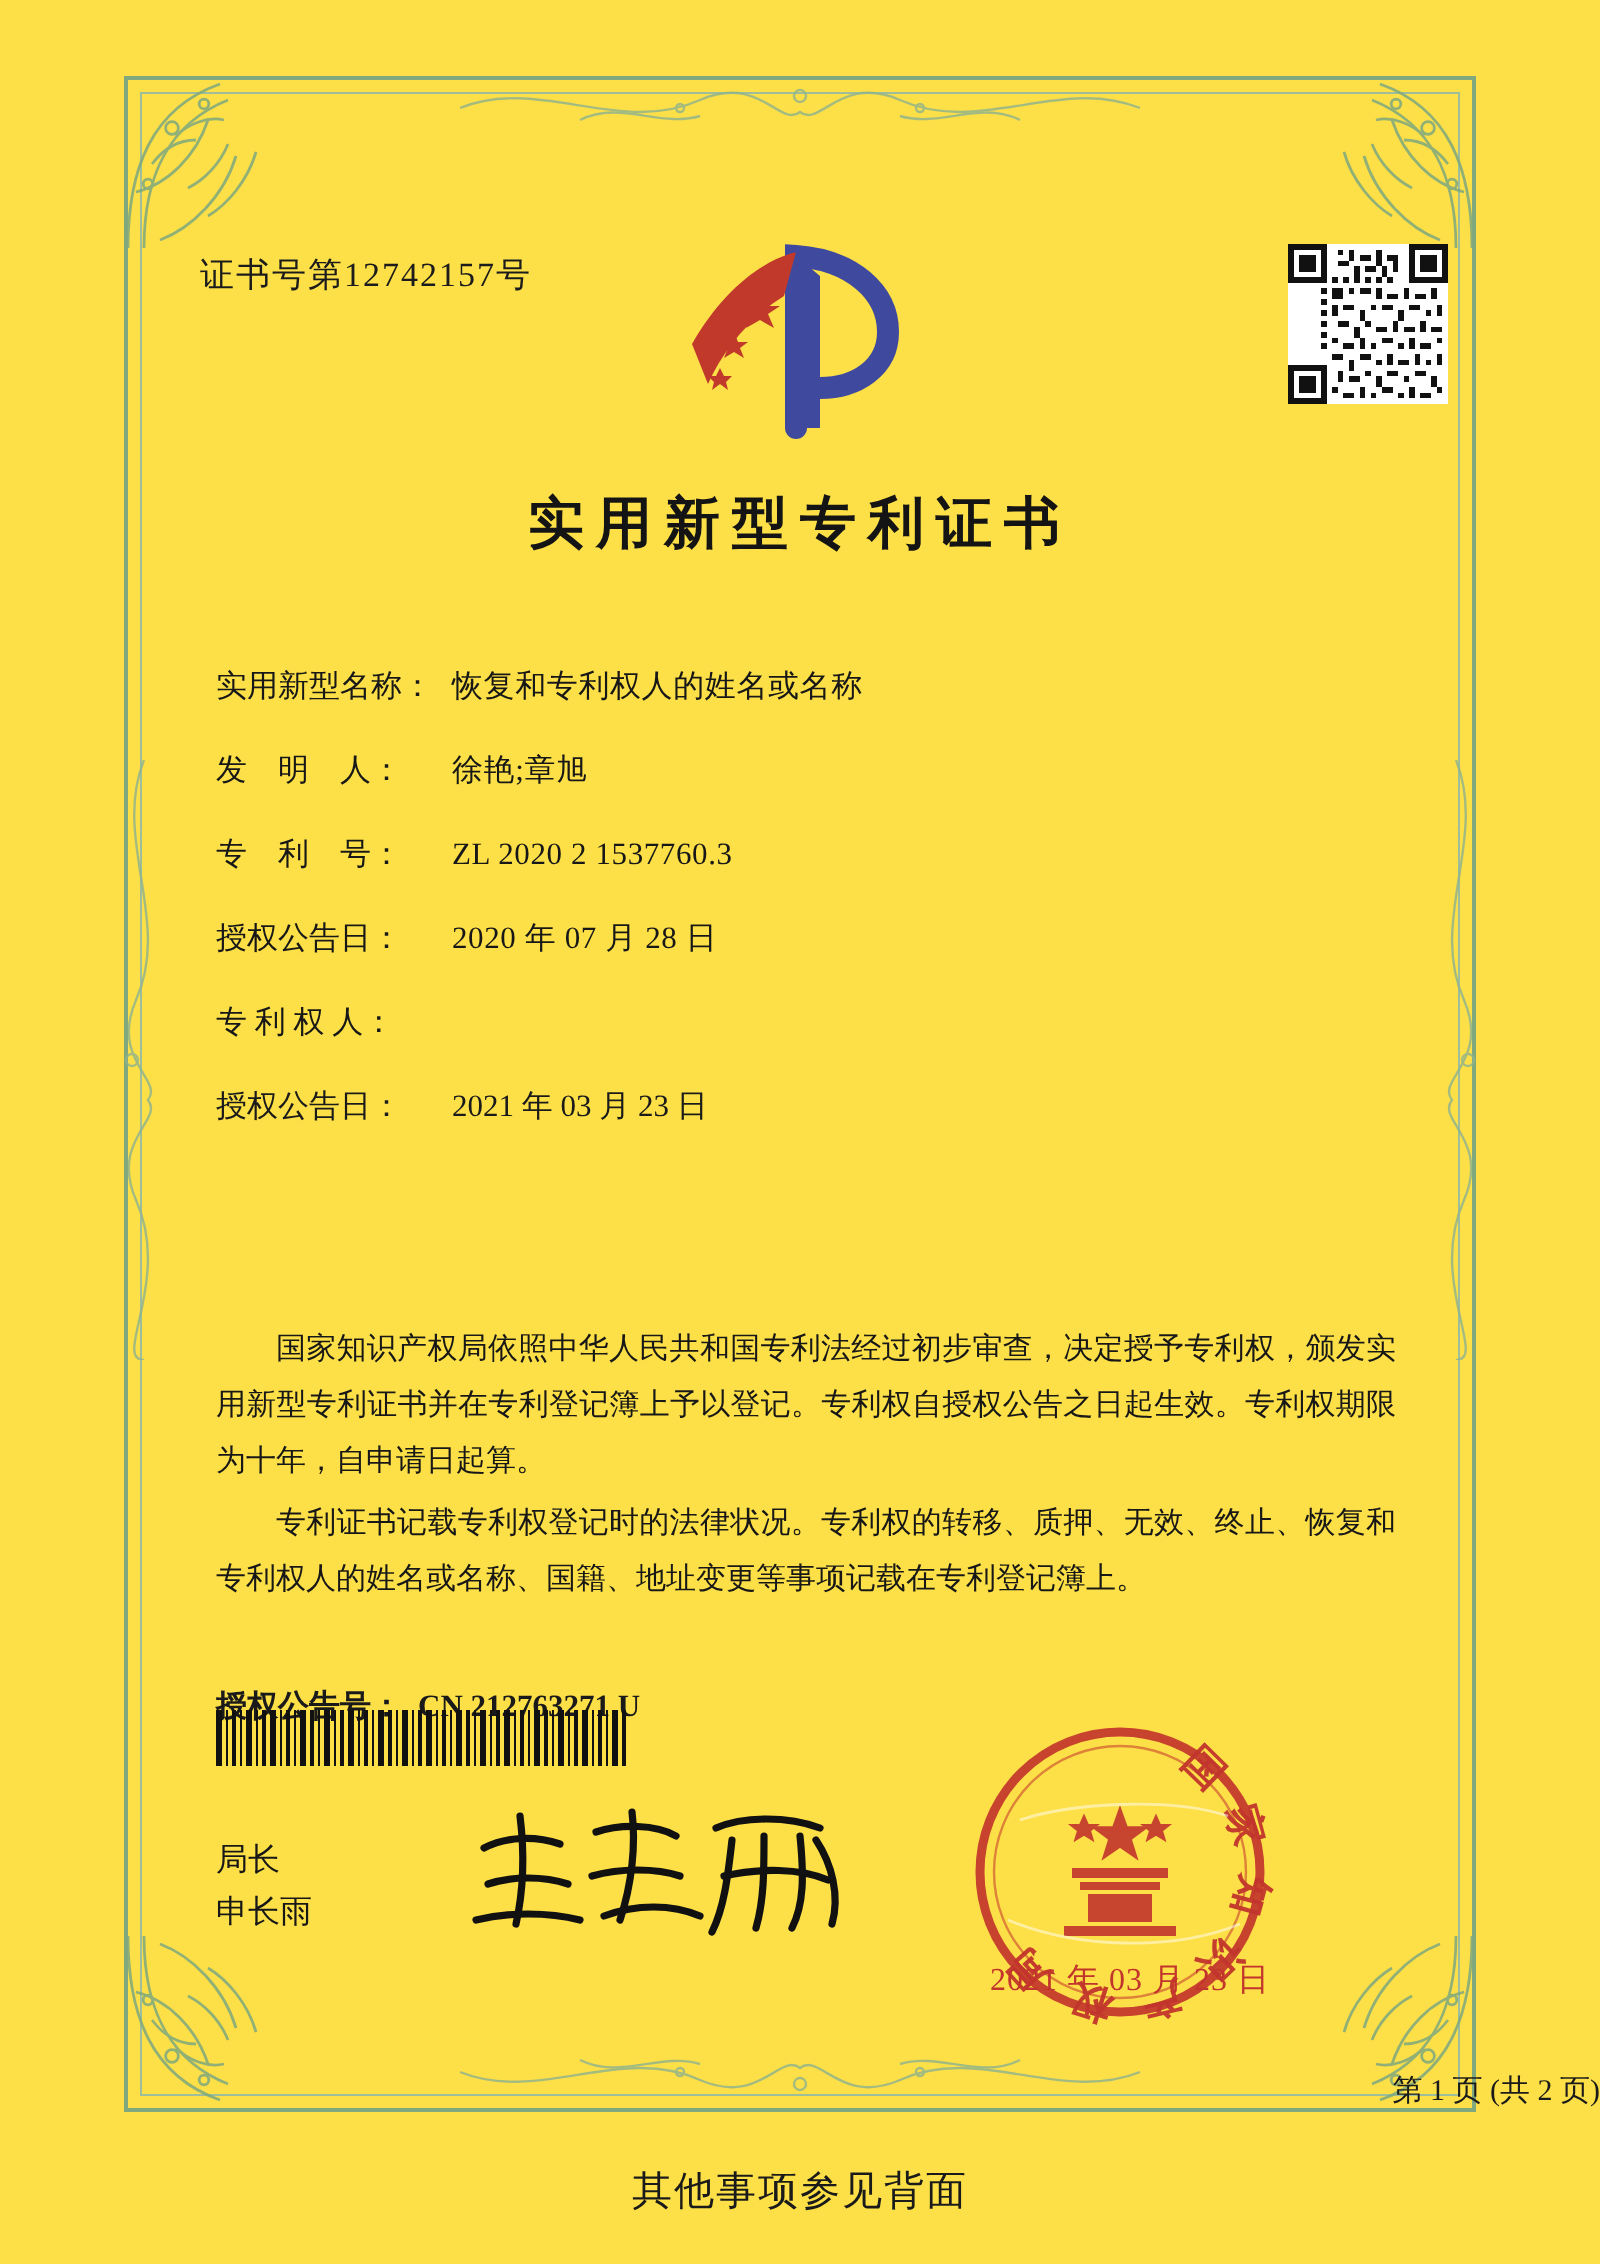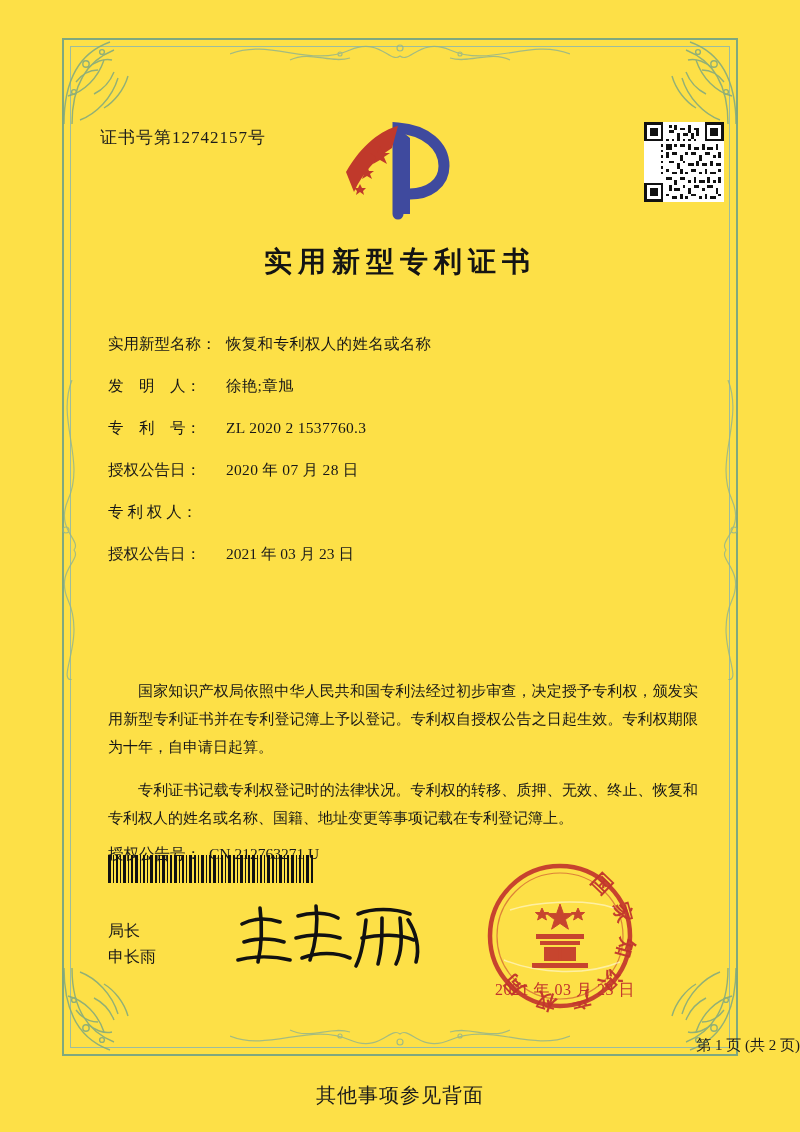--- a/index.html
+++ b/index.html
@@ -161,37 +161,38 @@
     font-size: 15.5px;
     flex-direction: column;
   }
   .field-row2 .seg-a {
     width: 300px;
     flex: 0 0 300px;
     display: flex;
   }
   .field-row2 .seg-b {
     display: flex;
+    font-weight: bold;
   }
   .field-row2 .lbl { width: 118px; flex: 0 0 118px; }
   .field-row2 .lbl-b { margin-right: 8px; }
 
   
   .paras {
     position: absolute;
     left: 108px;
     top: 662px;
     width: 590px;
     font-size: 15px;
     line-height: 1.85;
     text-align: justify;
     color: #171717;
   }
   .paras p {
-    margin: 16px 0 4px 0;
+    margin: 0 0 4px 0;
     text-indent: 2em;
   }
 
   
   .barcode {
     position: absolute;
     left: 108px;
     top: 855px;
     width: 208px;
     height: 28px;

